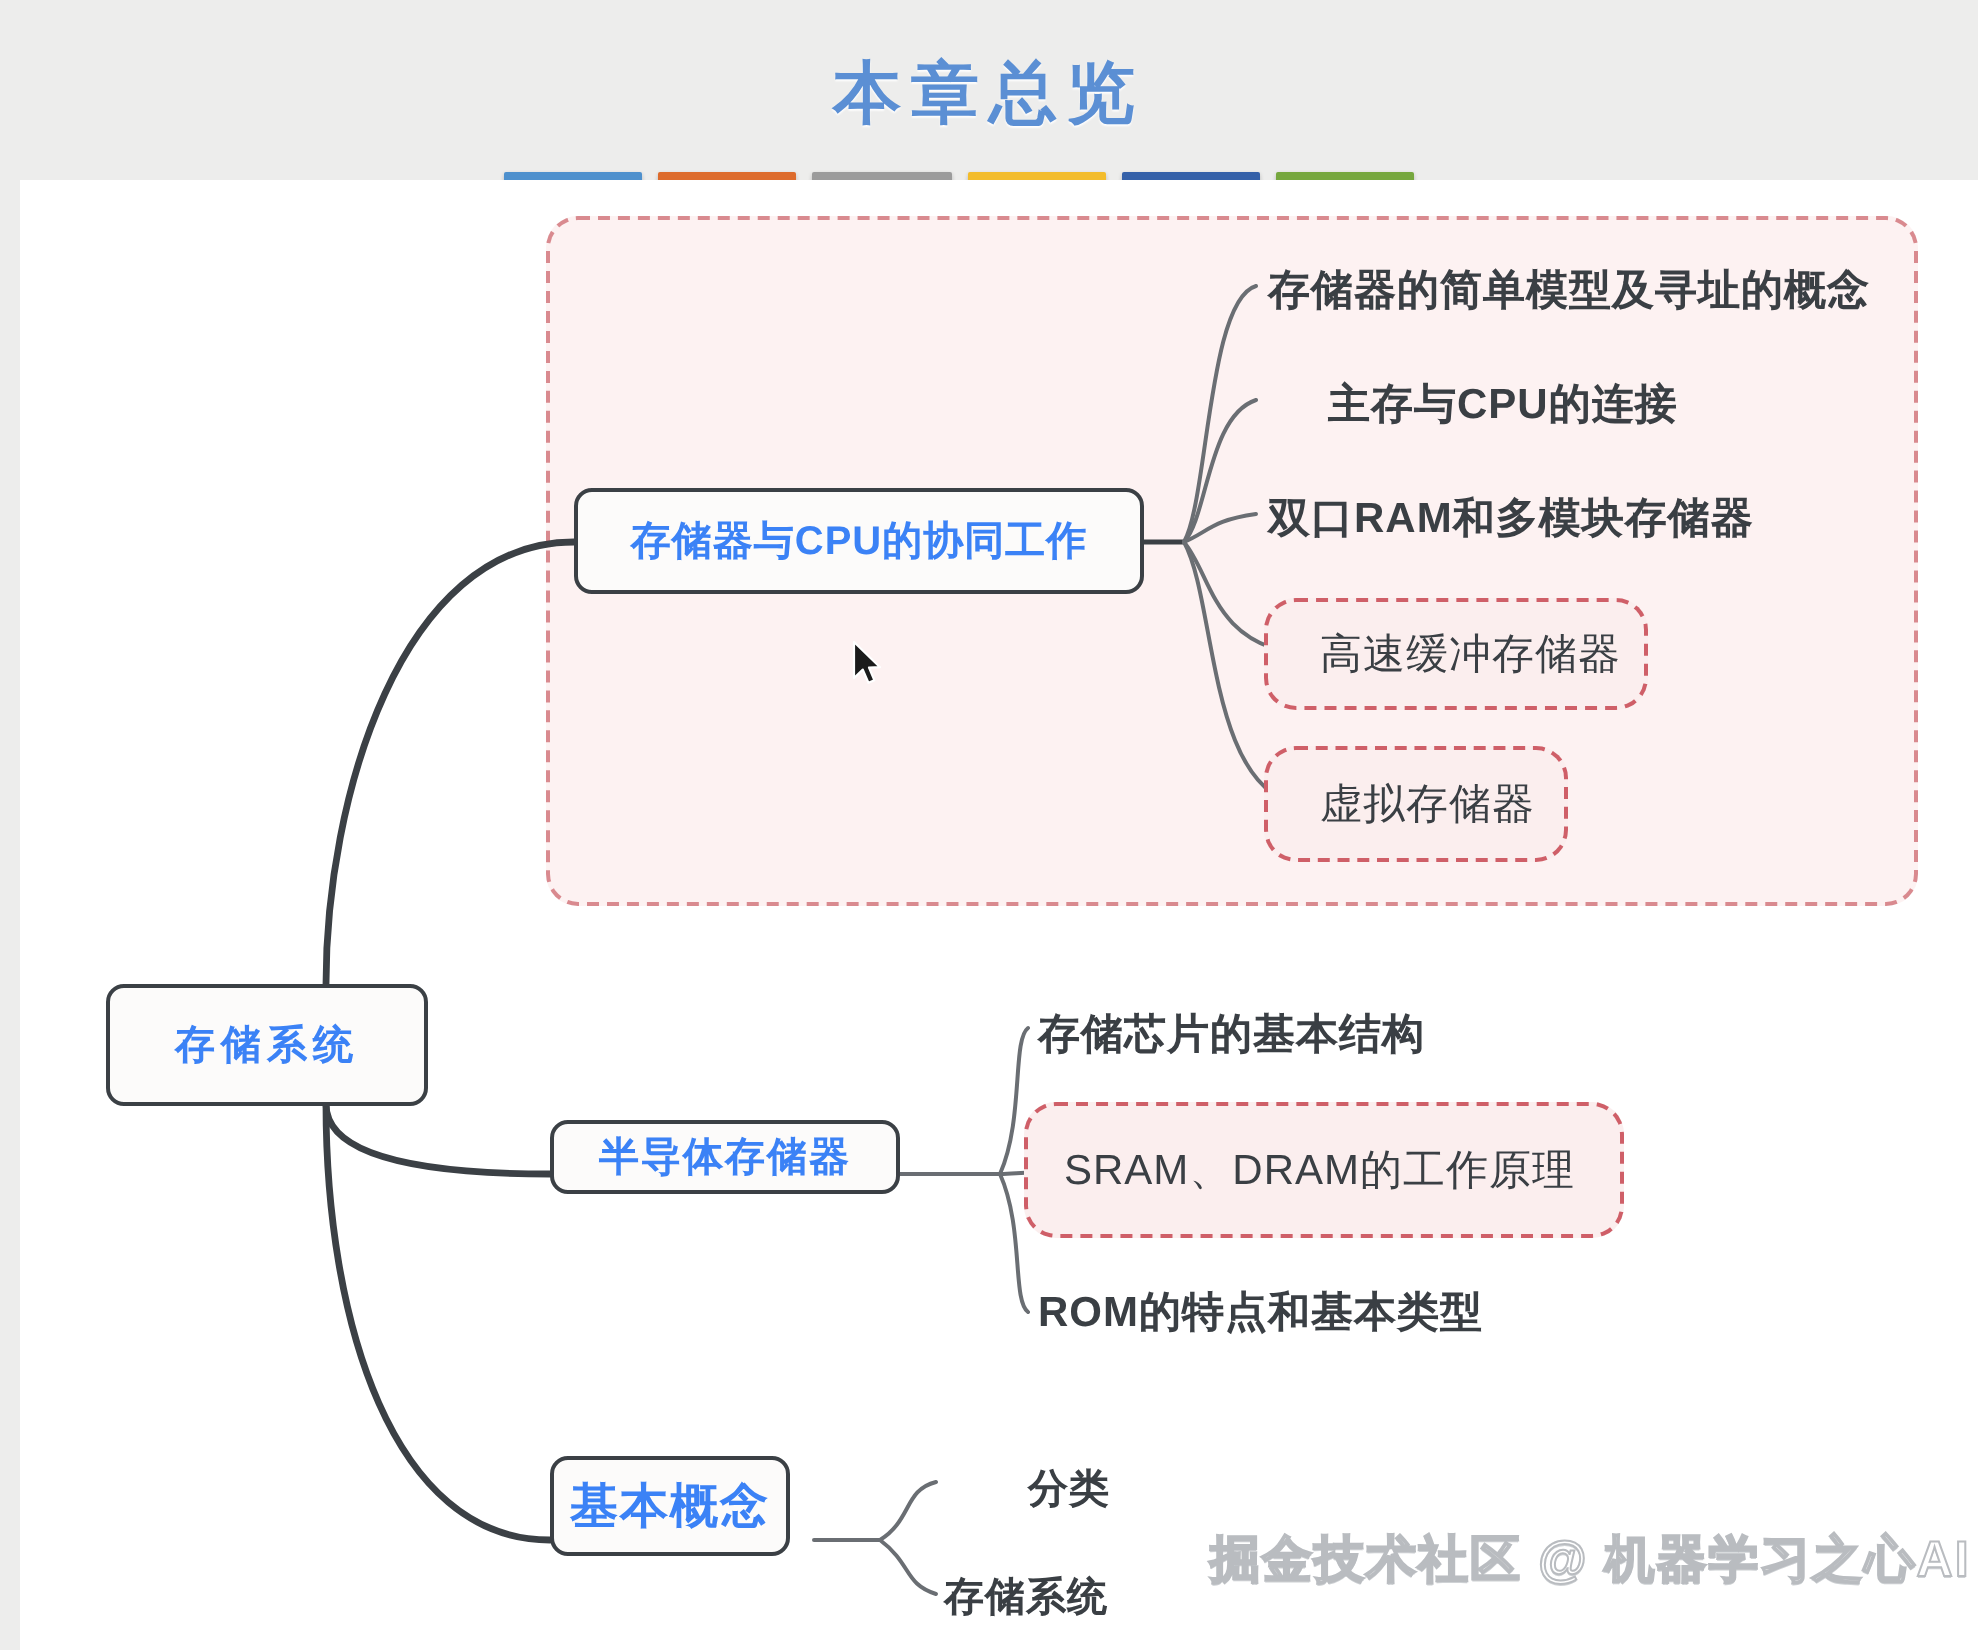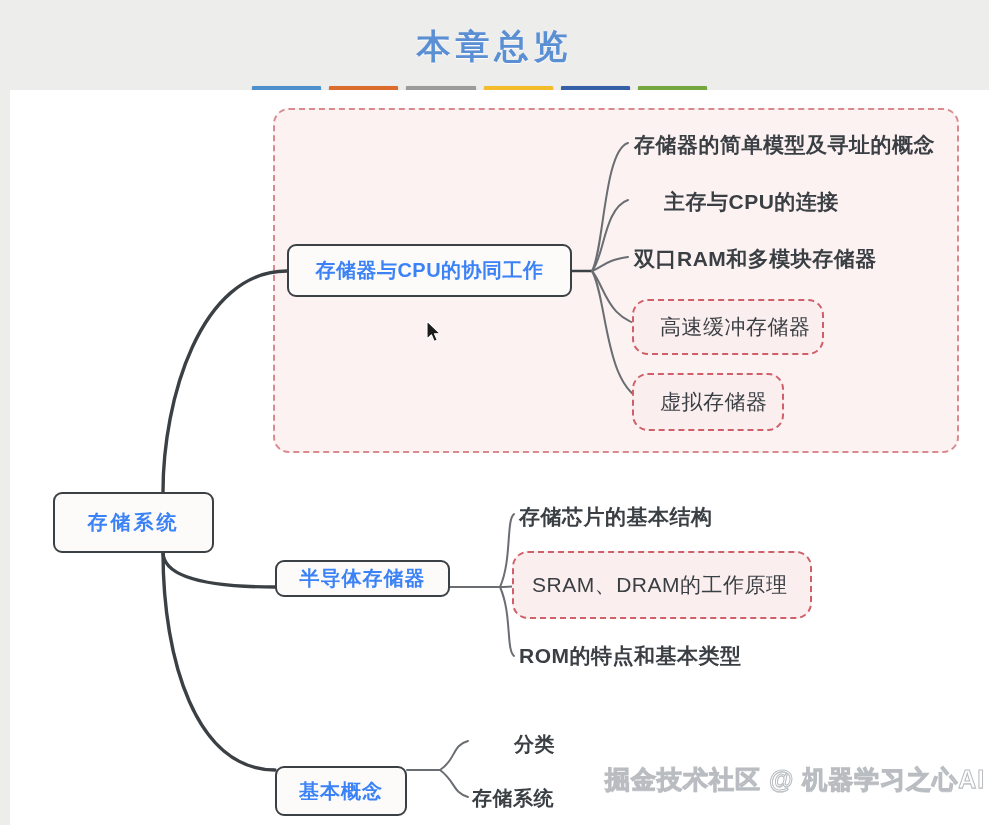--- a/index.html
+++ b/index.html
@@ -109,23 +109,23 @@
   }
 
   #node-semiconductor {
     left: 275px; top: 560px;
     width: 175px; height: 37px;
     font-size: 20px;
     letter-spacing: 1px;
   }
 
   #node-basic-concept {
-    left: 275px; top: 766px;
-    width: 132px; height: 50px;
-    font-size: 20px;
+    left: 275px; top: 728px;
+    width: 120px; height: 50px;
+    font-size: 24px;
     letter-spacing: 1px;
   }
 
   
   .leaf-label {
     position: absolute;
     color: #3a3f44;
     font-size: 21px;
     font-weight: 700;
     white-space: nowrap;

